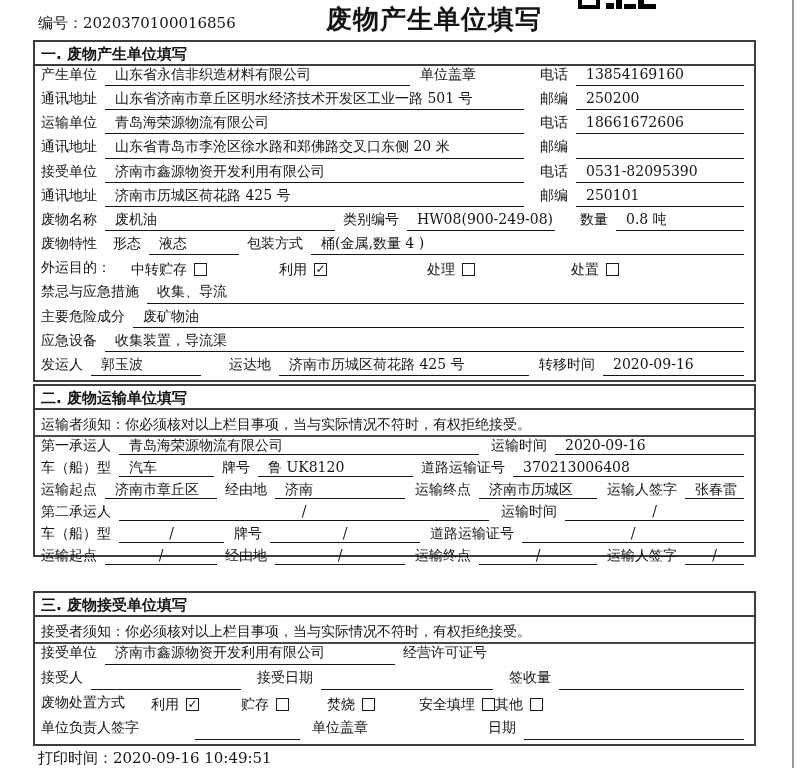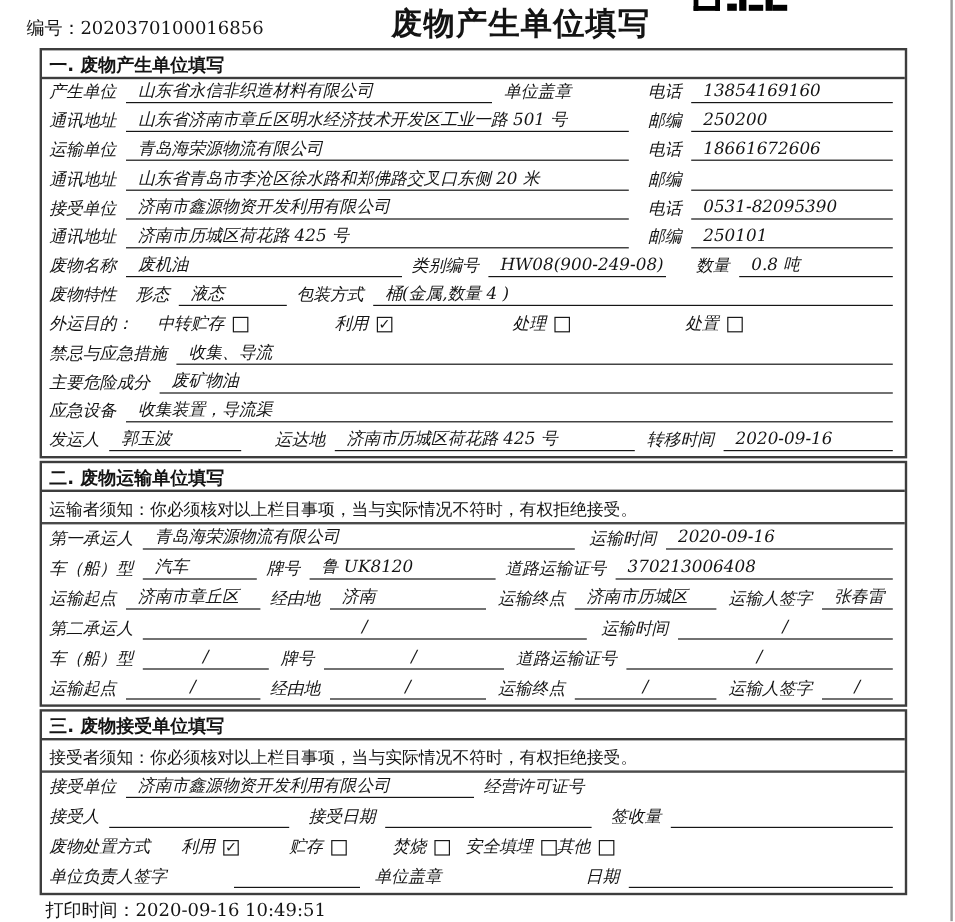--- a/index.html
+++ b/index.html
@@ -2,51 +2,51 @@
 <html><head>
 <meta charset="utf-8">
 <style>
   * { box-sizing: border-box; margin: 0; padding: 0; }
   html,body { background:#fff; }
   .page {
     position: relative; width: 796px; height: 768px; background: #fff;
     font-family: "DejaVu Serif", "Liberation Serif", serif;
     color: #141414; overflow: hidden;
   }
-  .serial { position: absolute; left: 22px; top: 14px; font-size: 15px; white-space: nowrap; }
+  .serial { position: absolute; left: 38px; top: 14px; font-size: 15px; white-space: nowrap; }
   .doc-title {
     position: absolute; left: 326px; top: 2px; font-size: 26px; font-weight: bold;
     font-family: "DejaVu Sans", "Liberation Sans", sans-serif; letter-spacing: 1px; white-space: nowrap;
   }
   .qr { position: absolute; left: 578px; top: 0; width: 78px; height: 9px; }
   .qr i { position: absolute; background: #000; }
   .qr .q1 { left:0; top:0; width:22px; height:9px; background:transparent;
             border-left:4px solid #000; border-right:4px solid #000; border-bottom:4px solid #000; }
   .qr .q2 { left:28px; top:3px; width:8px; height:6px; }
   .qr .q3 { left:38px; top:0; width:6px; height:9px; }
   .qr .q4 { left:46px; top:4px; width:12px; height:5px; }
   .qr .q5 { left:60px; top:0; width:6px; height:9px; }
   .qr .q6 { left:66px; top:4px; width:12px; height:5px; }
   .edge-line { position: absolute; left: 792px; top: 0; width: 2px; height: 768px; background: #9a9a9a; }
 
   .box {
     position: absolute; left: 33px; width: 723px; border: 2px solid #3d3d3d;
     display: flex; flex-direction: column; background: #fff;
   }
   .box1 { top: 40px;  height: 342px; }
-  .box2 { top: 384px; height: 205px; }
+  .box2 { top: 384px; height: 173px; }
   .box3 { top: 591px; height: 155px; }
 
   .sec-title {
     flex: 0 0 23px; border-bottom: 2px solid #3d3d3d; font-weight: bold; font-size: 15px;
     font-family: "DejaVu Sans", "Liberation Sans", sans-serif; padding: 3px 0 0 6px; white-space: nowrap;
   }
   .notice { flex: 0 0 27px; border-bottom: 2px solid #4a4a4a; font-size: 14px; padding: 6px 0 0 6px; white-space: nowrap; }
   .rows { flex: 1; display: flex; flex-direction: column; }
-  .row { flex: 1; display: flex; align-items: flex-end; padding: 0 10px 4px 6px; font-size: 14px; line-height: 17px; font-style: italic; }
+  .row { flex: 1; display: flex; padding: 0 10px 4px 6px; font-size: 14px; line-height: 17px; }
   .lbl { white-space: nowrap; padding-right: 8px; flex: 0 0 auto; }
   .fill { border-bottom: 1px solid #161616; padding-left: 10px; white-space: nowrap; flex: 0 0 auto; min-height: 17px; }
   .grow { flex: 1 1 auto; }
   .ctr { text-align: center; padding-left: 0; }
   .spacer { flex: 1 1 auto; }
   .opt { display: flex; align-items: center; flex: 0 0 auto; }
   .opt .lbl { padding-right: 0; }
   .cb {
     display: inline-block; width: 13px; height: 13px; border: 1.5px solid #1a1a1a; margin-left: 7px;
     font-size: 12px; line-height: 10px; text-align: center;
@@ -250,21 +250,21 @@
           <span class="cb">✓</span>
         </span>
         <span class="opt" style="margin-left:42px">
           <span class="lbl">贮存</span>
           <span class="cb"></span>
         </span>
         <span class="opt" style="margin-left:38px">
           <span class="lbl">焚烧</span>
           <span class="cb"></span>
         </span>
-        <span class="opt" style="margin-left:13px">
+        <span class="opt" style="margin-left:44px">
           <span class="lbl">安全填埋</span>
           <span class="cb"></span>
         </span>
         <span class="opt" style="">
           <span class="lbl">其他</span>
           <span class="cb"></span>
         </span>
       </div>
       <div class="row">
         <span class="lbl">单位负责人签字</span>

